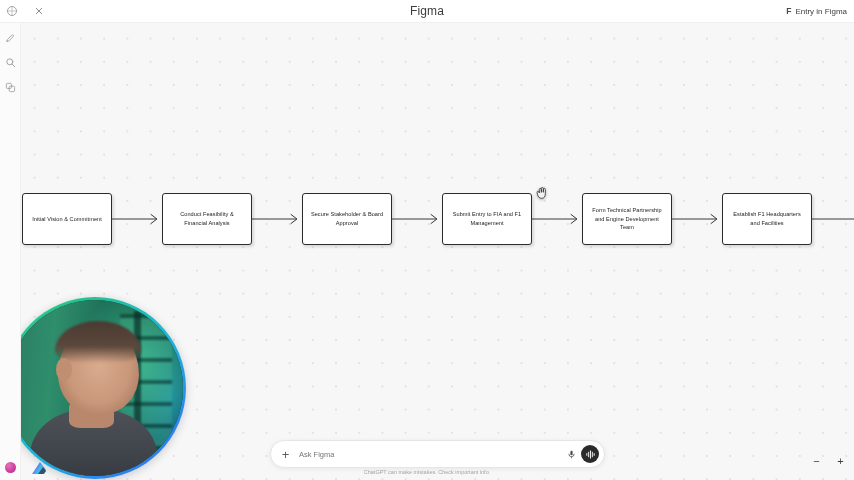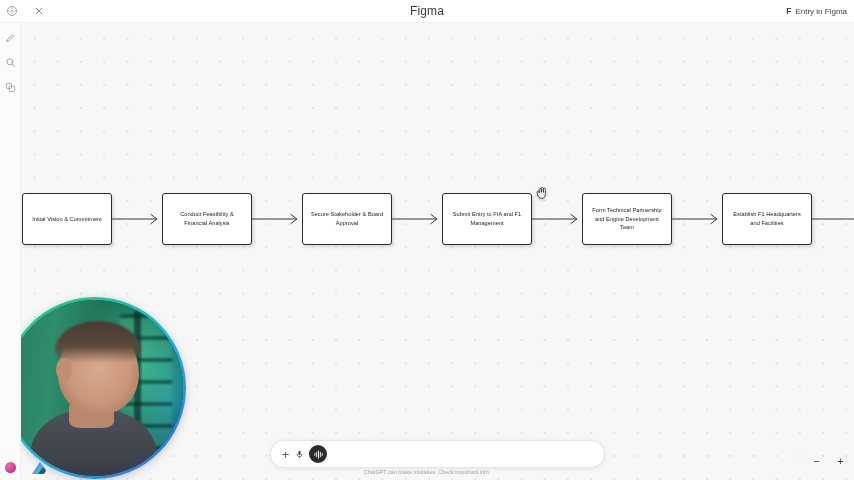--- a/index.html
+++ b/index.html
@@ -350,20 +350,21 @@
       <div class="body"></div>
       <div class="neck"></div>
       <div class="head"></div>
       <div class="hair"></div>
       <div class="ear"></div>
     </div>
   </div>
 
   <div class="composer">
     <span class="plus-btn">+</span>
+    <input class="ask-input" type="text" placeholder="Ask Figma" style="">
     <span class="mic-btn">
       <svg width="9" height="9" viewBox="0 0 24 24" fill="none" stroke="#4a4a4a" stroke-width="2" stroke-linecap="round">
         <rect x="9" y="2" width="6" height="12" rx="3" fill="#4a4a4a" stroke="none"></rect>
         <path d="M5 11a7 7 0 0 0 14 0"></path>
           <path d="M12 18v3"></path>
       </svg>
     </span>
     <span class="voice-btn">
       <svg width="11" height="11" viewBox="0 0 24 24" fill="none" stroke="#ffffff" stroke-width="2" stroke-linecap="round">
         <path d="M4 10v4M8 7v10M12 4v16M16 7v10M20 10v4"></path>

